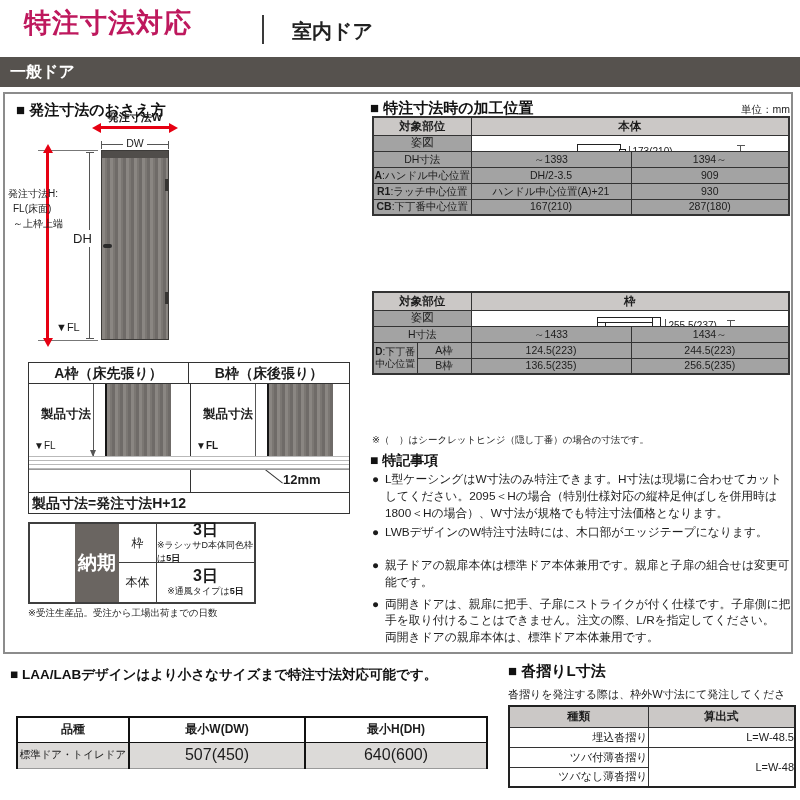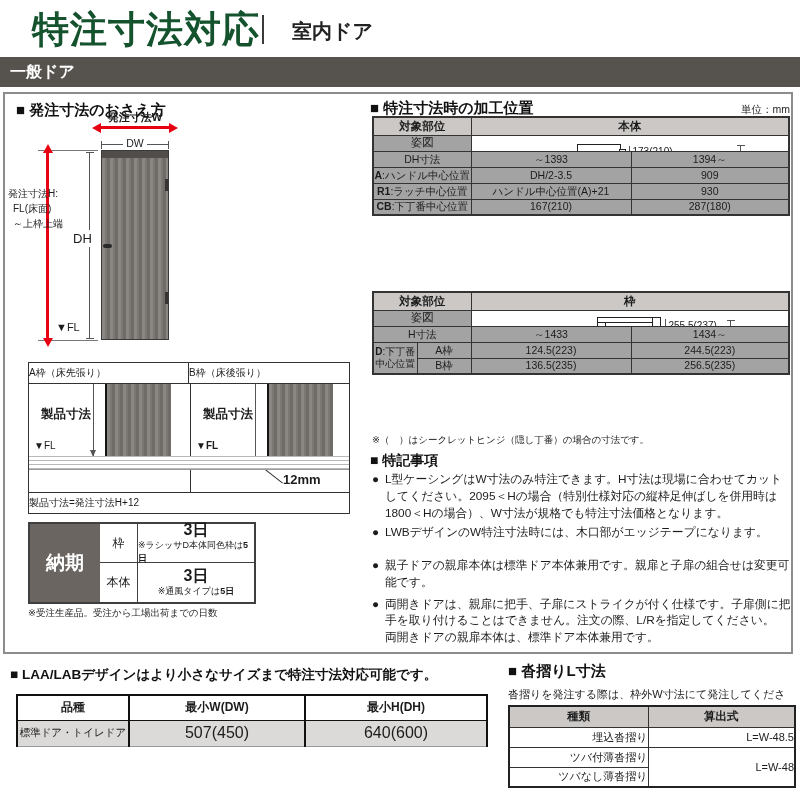--- a/index.html
+++ b/index.html
@@ -2,21 +2,21 @@
 <html><head>
 <meta charset="utf-8">
 <style>
   * { margin:0; padding:0; box-sizing:border-box; }
   html,body { background:#fff; }
   body { font-family:"Liberation Sans","DejaVu Sans",sans-serif; color:#1c1c1c; }
   #page { position:relative; width:800px; height:800px; background:#fff; overflow:hidden; }
   .abs { position:absolute; }
 
   
-  .page-title { left:24px; top:5px; font-size:37px; font-weight:bold; color:#14532d; letter-spacing:1px;margin-left:8px; }
+  .page-title { left:24px; top:5px; font-size:27px; font-weight:bold; color:#be185d; letter-spacing:1px; }
   .title-divider { left:262px; top:15px; height:29px; width:0; border-left:2px solid #3a3a3a; }
   .page-subtitle { left:292px; top:18px; font-size:20px; font-weight:bold; color:#222; }
   .section-bar { left:0; top:57px; width:800px; height:30px; background:#56524e; }
   .section-bar span { display:block; padding-left:10px; line-height:30px; color:#fff; font-size:16px; font-weight:bold; }
 
   .content-box { left:3px; top:92px; width:790px; height:562px; border:2px solid #8c8c8c; }
 
   .h2 { font-size:15px; font-weight:bold; color:#111; }
 
   
@@ -36,40 +36,40 @@
   .wood { background:repeating-linear-gradient(90deg,#8a8682 0px,#8a8682 3px,#7b7773 3px,#7b7773 5px,#6f6b68 5px,#6f6b68 8px); }
   .door-main { border:1px solid #3c3a38; }
   .door-rail { position:absolute; left:0; top:0; width:100%; height:7px; background:#504d4a; }
   .door-handle { position:absolute; left:1px; top:93px; width:9px; height:4px; background:#2a2a2a; border-radius:2px; }
   .door-hinge { position:absolute; right:0; width:3px; height:12px; background:#373533; }
   .small-note { font-size:10px; color:#222; line-height:1.5; }
 
   
   .ab-table { left:28px; top:362px; width:322px; border:1px solid #333; background:#fff; }
   .ab-row { display:flex; }
-  .ab-cell { width:50%; text-align:left; font-size:10px; line-height:20px; height:20px; }
+  .ab-cell { width:50%; text-align:center; font-size:14px; line-height:20px; height:20px;font-weight:bold; }
   .ab-cell.first { border-right:1px solid #333; }
   .ab-head { border-bottom:1px solid #333; }
   .ab-body { position:relative; height:108px; }
   .ab-half { position:absolute; top:0; height:108px; width:160px; }
   .ab-half.b { border-left:1px solid #333; }
   .ab-slab { position:absolute; left:76px; top:0; width:66px; height:72px; border-left:2px solid #151515; }
   .prod-arrow { position:absolute; width:0; border-left:1px solid #555; }
   .prod-arrow:after { content:""; position:absolute; bottom:-1px; left:-4px; border-style:solid; border-width:7px 3.5px 0 3.5px; border-color:#555 transparent transparent transparent; }
   .prod-label { position:absolute; left:12px; top:22px; font-size:12.5px; font-weight:600; }
   .fl-small { position:absolute; left:5px; top:56px; font-size:10px; }
   .floor-band { position:absolute; left:0; top:72px; width:100%; height:14px; background:repeating-linear-gradient(180deg,#b9b9b9 0,#b9b9b9 1px,#fff 1px,#fff 4px); border-bottom:1px solid #999; }
   .ab-formula { border-top:1px solid #333; }
   .callout-line { position:absolute; left:73px; top:84px; width:24px; border-top:1px solid #333; transform:rotate(38deg); transform-origin:left top; }
   .mm12 { position:absolute; left:92px; top:88px; font-size:13px; font-weight:600; }
   .dash-v { position:absolute; width:0; border-left:1px dashed #888; }
 
   
   .delivery { left:28px; top:522px; width:228px; display:flex; border:2px solid #3f3f3f; background:#fff; }
-  .delivery-head { width:70px; background:#6a6561; color:#fff; font-size:19px; font-weight:bold; display:flex; align-items:center; justify-content:center; }
+  .delivery-head { width:44px; background:#6a6561; color:#fff; font-size:19px; font-weight:bold; display:flex; align-items:center; justify-content:center;margin-left:45px; }
   .delivery-rows { flex:1; }
   .delivery-row { display:flex; height:39px; }
   .delivery-row.first { border-bottom:1px solid #3f3f3f; }
   .delivery-part { width:38px; border-right:1px solid #3f3f3f; display:flex; align-items:center; justify-content:center; font-size:12px; }
   .delivery-val { flex:1; display:flex; flex-direction:column; align-items:center; justify-content:center; }
   .delivery-days { font-size:16px; font-weight:bold; line-height:1.1; }
   .delivery-note { font-size:9px; }
 
   
   table.spec { border-collapse:collapse; table-layout:fixed; background:#a3a3a3; border:2px solid #333; }
@@ -84,21 +84,21 @@
   .thinline-v { position:absolute; width:0; border-left:1px solid #555; }
   .note-foot { font-size:9.5px; color:#222; }
 
   
   .notes-list { left:372px; top:471px; width:420px; }
   .note-item { display:flex; font-size:11.8px; line-height:1.42; }
   .note-marker { flex:0 0 13px; }
   .note-text { flex:1; white-space:pre-line; }
 
   
-  .laa-table { left:16px; top:694px; width:470px; border-collapse:collapse; table-layout:fixed;border-radius:13px; }
+  .laa-table { left:16px; top:716px; width:470px; border-collapse:collapse; table-layout:fixed;border-radius:13px; }
   .laa-table th { border-top:2px solid #111; border-left:2px solid #111; border-right:2px solid #111; border-bottom:1px solid #111; font-size:12px; font-weight:600; height:25px; background:#fff; }
   .laa-table td { border:2px solid #111; border-top:none; border-bottom:1px solid #9a9a9a; background:#dcdad8; height:26px; text-align:center; }
   .laa-name { font-size:10.5px; }
   .laa-num { font-size:16px; }
 
   
   .kutsu-table { left:508px; top:705px; width:286px; border-collapse:collapse; table-layout:fixed; border:2px solid #222; }
   .kutsu-table th { border:1px solid #333; background:#cbc8c6; font-size:11.5px; font-weight:600; height:21px; }
   .kutsu-table td { border:1px solid #333; text-align:right; font-size:11px; height:20px; }
   .kutsu-formula { font-size:12px;padding-left:30px; }

